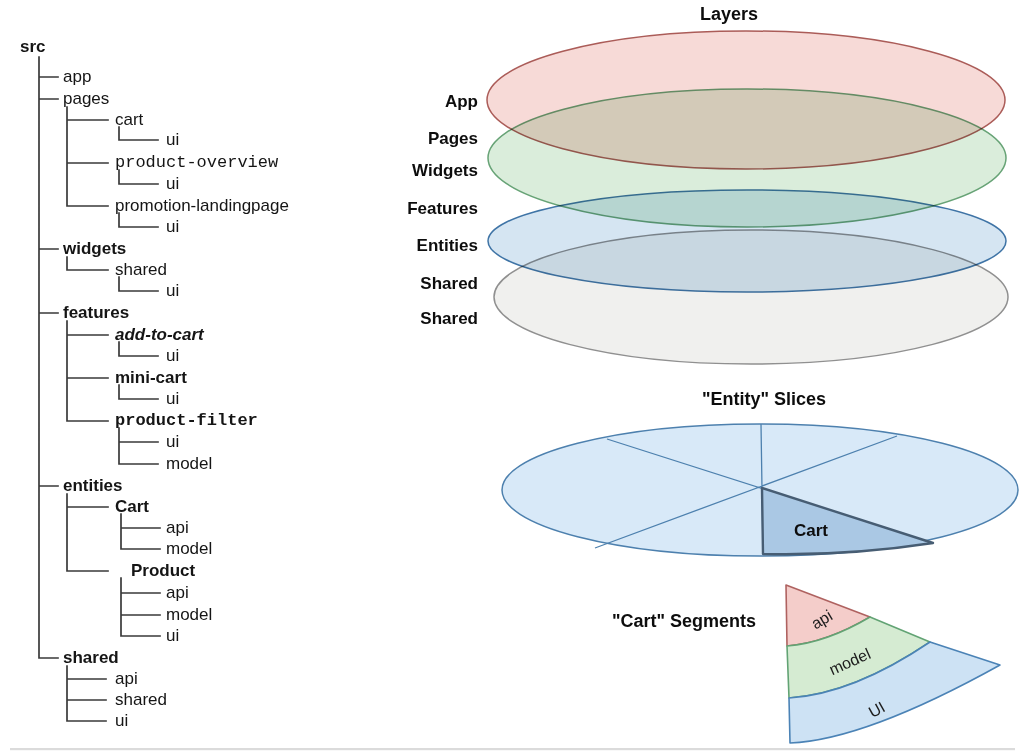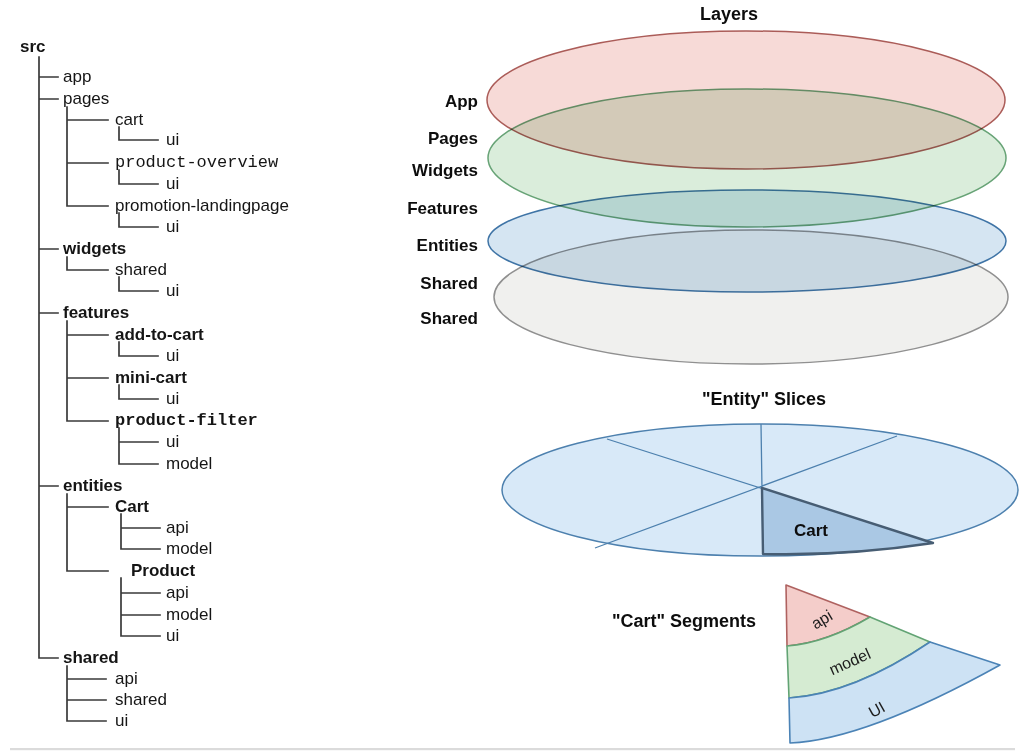--- a/index.html
+++ b/index.html
@@ -65,21 +65,21 @@
       <div class="tree-label" style="left: 115px; top: 110px;">cart</div>
       <div class="tree-label" style="left: 166px; top: 130px;">ui</div>
       <div class="tree-label" style="left: 115px; top: 153px; font-family: Liberation Mono, monospace;">product-overview</div>
       <div class="tree-label" style="left: 166px; top: 174px;">ui</div>
       <div class="tree-label" style="left: 115px; top: 196px;">promotion-landingpage</div>
       <div class="tree-label" style="left: 166px; top: 217px;">ui</div>
       <div class="tree-label bold" style="left: 63px; top: 239px;">widgets</div>
       <div class="tree-label" style="left: 115px; top: 260px;">shared</div>
       <div class="tree-label" style="left: 166px; top: 281px;">ui</div>
       <div class="tree-label bold" style="left: 63px; top: 303px;">features</div>
-      <div class="tree-label bold" style="left: 115px; top: 325px;">add-to-cart</div>
+      <div class="tree-label bold" style="left: 115px; top: 325px; font-style: italic;">add-to-cart</div>
       <div class="tree-label" style="left: 166px; top: 346px;">ui</div>
       <div class="tree-label" style="left: 115px; top: 368px; font-weight: bold;">mini-cart</div>
       <div class="tree-label" style="left: 166px; top: 389px;">ui</div>
       <div class="tree-label bold" style="left: 115px; top: 411px; font-family: Liberation Mono, monospace;">product-filter</div>
       <div class="tree-label" style="left: 166px; top: 432px;">ui</div>
       <div class="tree-label" style="left: 166px; top: 454px;">model</div>
       <div class="tree-label bold" style="left: 63px; top: 476px;">entities</div>
       <div class="tree-label bold" style="left: 115px; top: 497px;">Cart</div>
       <div class="tree-label" style="left: 166px; top: 518px;">api</div>
       <div class="tree-label" style="left: 166px; top: 539px;">model</div>

